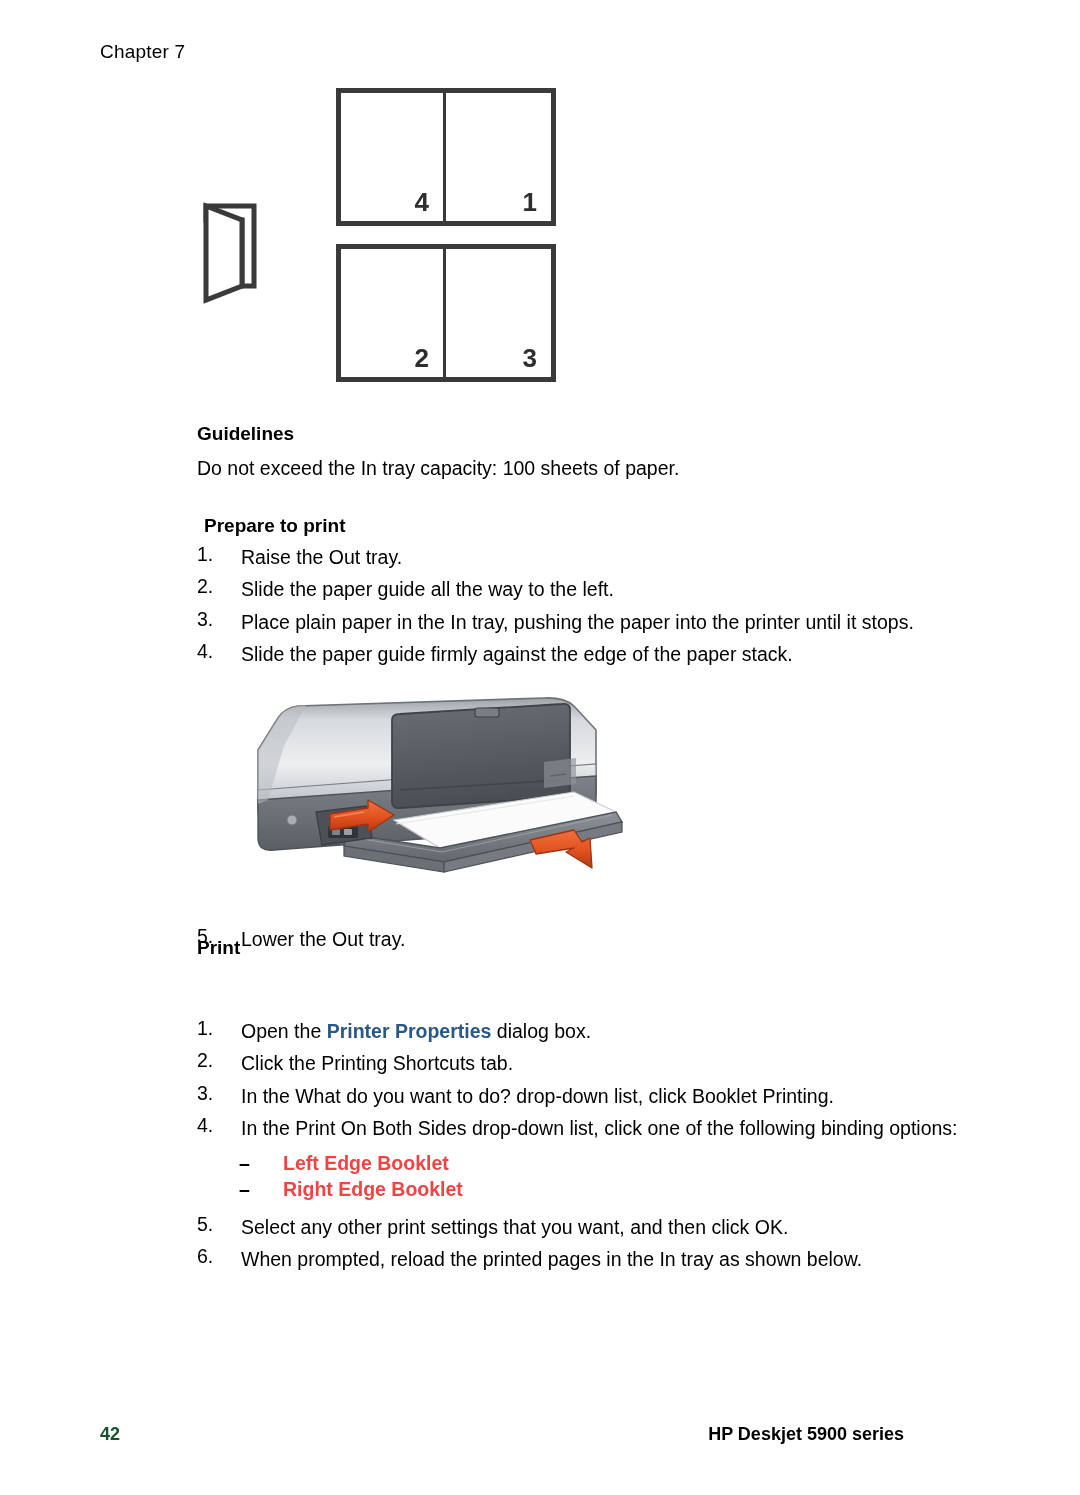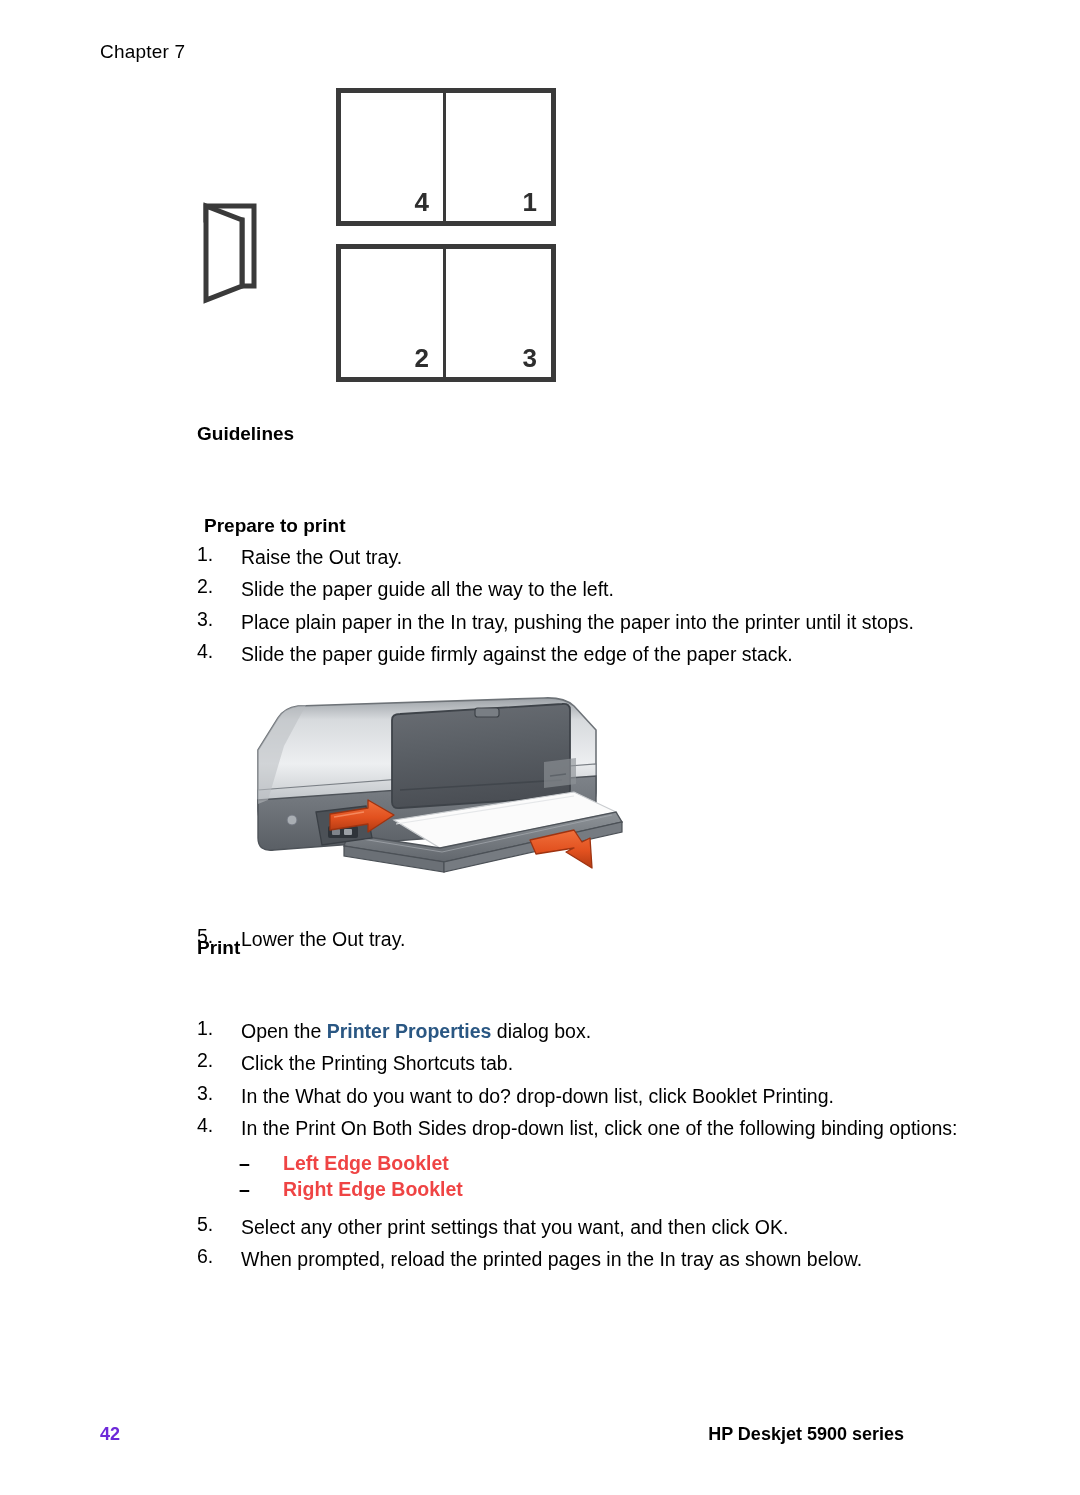--- a/index.html
+++ b/index.html
@@ -156,21 +156,21 @@
     height: 220px;
   }
 
   
   .footer-page {
     position: absolute;
     left: 100px;
     top: 1424px;
     font-size: 18px;
     font-weight: bold;
-    color: #6d28d9;
+    color: #14532d;
   }
   .footer-product {
     position: absolute;
     right: 88px;
     top: 1424px;
     font-size: 18px;
     font-weight: bold;
     color: #000;
     white-space: pre;
   }
@@ -211,20 +211,21 @@
         <div class="sheet-cell">
           <span class="sheet-num">3</span>
         </div>
       </div>
 
     </div>
   </div>
 
   <div class="h-sub" style="top:423px;">Guidelines</div>
 
+  <div class="para" style="top:457px;">Do not exceed the In tray capacity: 100 sheets of paper.</div>
 
   <div class="h-sub" style="top:515px;margin-left:7px;">Prepare to print</div>
 
   <div class="olist" style="top:543px;">
 
     <div class="oitem">
       <span class="onum">1.</span>
       <span class="otext">Raise the Out tray.</span>
     </div>
 

